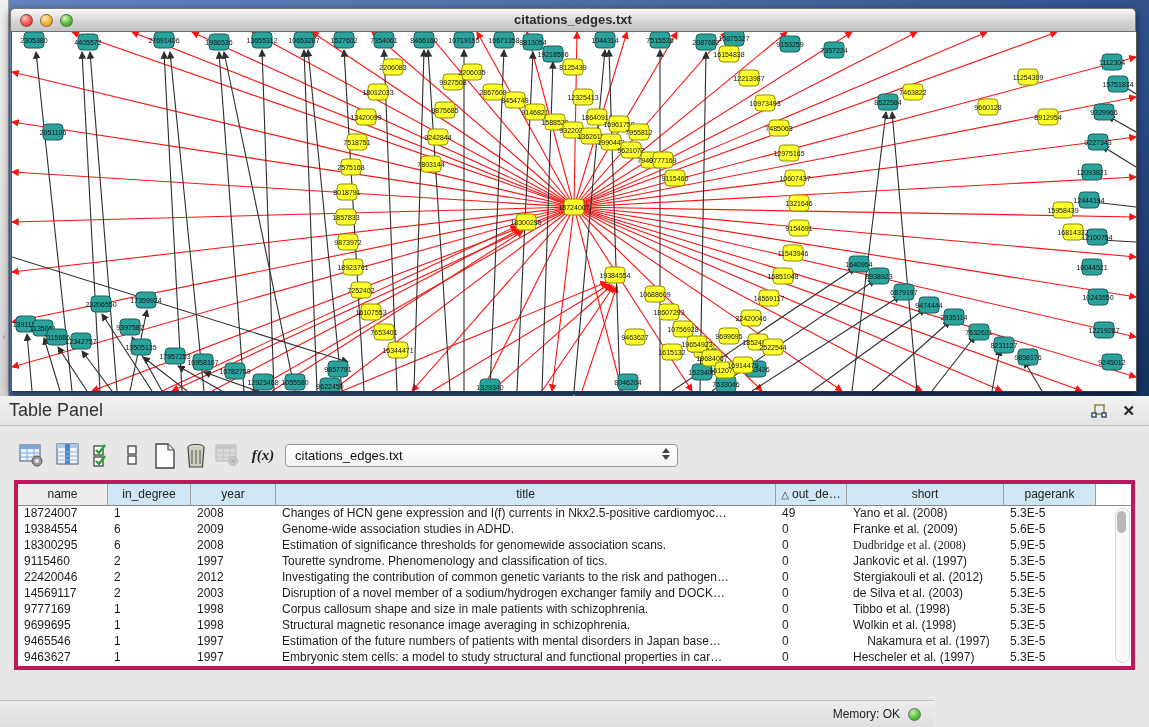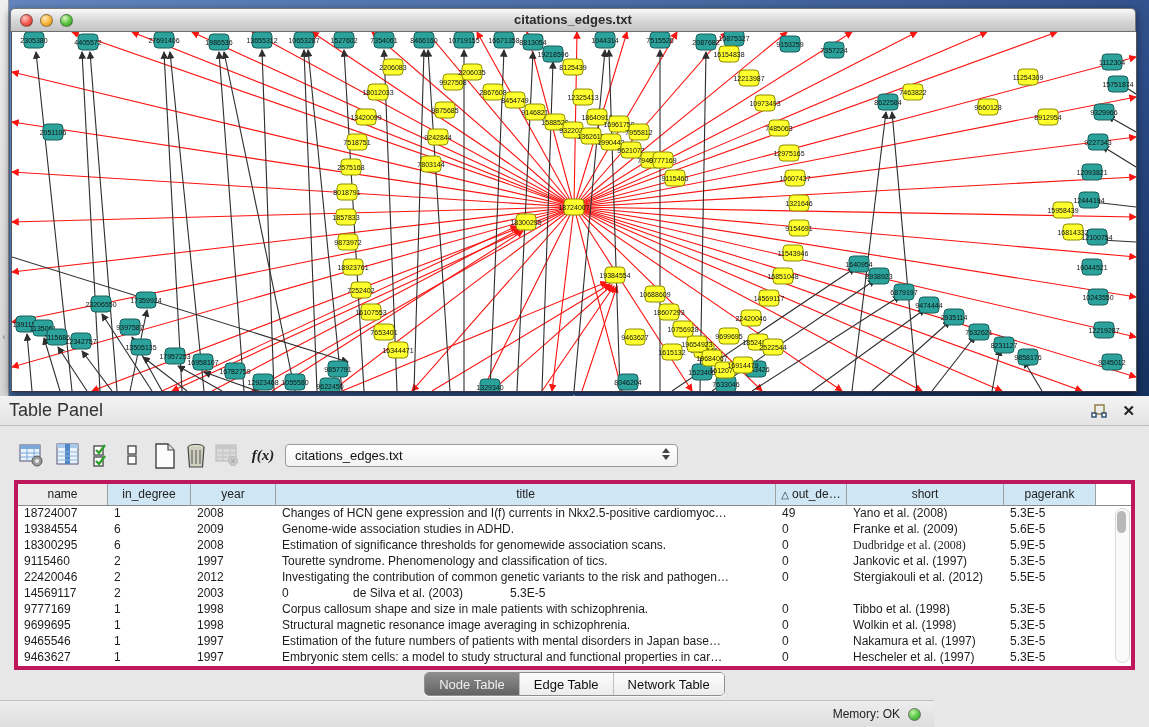--- a/index.html
+++ b/index.html
@@ -870,20 +870,21 @@
           <div class="td" style="width: 85px;">2012</div>
           <div class="td" style="width: 500px;">Investigating the contribution of common genetic variants to the risk and pathogen…</div>
           <div class="td" style="width: 71px;">0</div>
           <div class="td" style="width: 157px;">Stergiakouli et al. (2012)</div>
           <div class="td" style="width: 92px;">5.5E-5</div>
         </div>
         <div class="tr">
           <div class="td" style="width: 90px;">14569117</div>
           <div class="td" style="width: 83px;">2</div>
           <div class="td" style="width: 85px;">2003</div>
+          <div class="td" style="width: 500px;">Disruption of a novel member of a sodium/hydrogen exchanger family and DOCK…</div>
           <div class="td" style="width: 71px;">0</div>
           <div class="td" style="width: 157px;">de Silva et al. (2003)</div>
           <div class="td" style="width: 92px;">5.3E-5</div>
         </div>
         <div class="tr">
           <div class="td" style="width: 90px;">9777169</div>
           <div class="td" style="width: 83px;">1</div>
           <div class="td" style="width: 85px;">1998</div>
           <div class="td" style="width: 500px;">Corpus callosum shape and size in male patients with schizophrenia.</div>
           <div class="td" style="width: 71px;">0</div>
@@ -898,43 +899,36 @@
           <div class="td" style="width: 71px;">0</div>
           <div class="td" style="width: 157px;">Wolkin et al. (1998)</div>
           <div class="td" style="width: 92px;">5.3E-5</div>
         </div>
         <div class="tr">
           <div class="td" style="width: 90px;">9465546</div>
           <div class="td" style="width: 83px;">1</div>
           <div class="td" style="width: 85px;">1997</div>
           <div class="td" style="width: 500px;">Estimation of the future numbers of patients with mental disorders in Japan base…</div>
           <div class="td" style="width: 71px;">0</div>
-          <div class="td" style="width: 157px;">Nakamura et al. (1997)</div>
+          <div class="td" style="width: 157px; text-align: center;">Nakamura et al. (1997)</div>
           <div class="td" style="width: 92px;">5.3E-5</div>
         </div>
         <div class="tr">
           <div class="td" style="width: 90px;">9463627</div>
           <div class="td" style="width: 83px;">1</div>
           <div class="td" style="width: 85px;">1997</div>
           <div class="td" style="width: 500px;">Embryonic stem cells: a model to study structural and functional properties in car…</div>
           <div class="td" style="width: 71px;">0</div>
           <div class="td" style="width: 157px;">Hescheler et al. (1997)</div>
           <div class="td" style="width: 92px;">5.3E-5</div>
         </div>
       </div>
     <div class="vscroll">
       <div class="vthumb"></div>
     </div>
   </div>
 
-  <div class="tab-bar">
-    <div class="seg-control">
-      <button class="seg active">Node Table</button>
-      <button class="seg">Edge Table</button>
-      <button class="seg">Network Table</button>
-    </div>
-  </div>
 
   <div class="status-bar">
     <span class="memory">Memory: OK</span>
     <span class="mem-dot"></span>
   </div>
 </div>
 
 </body></html>

